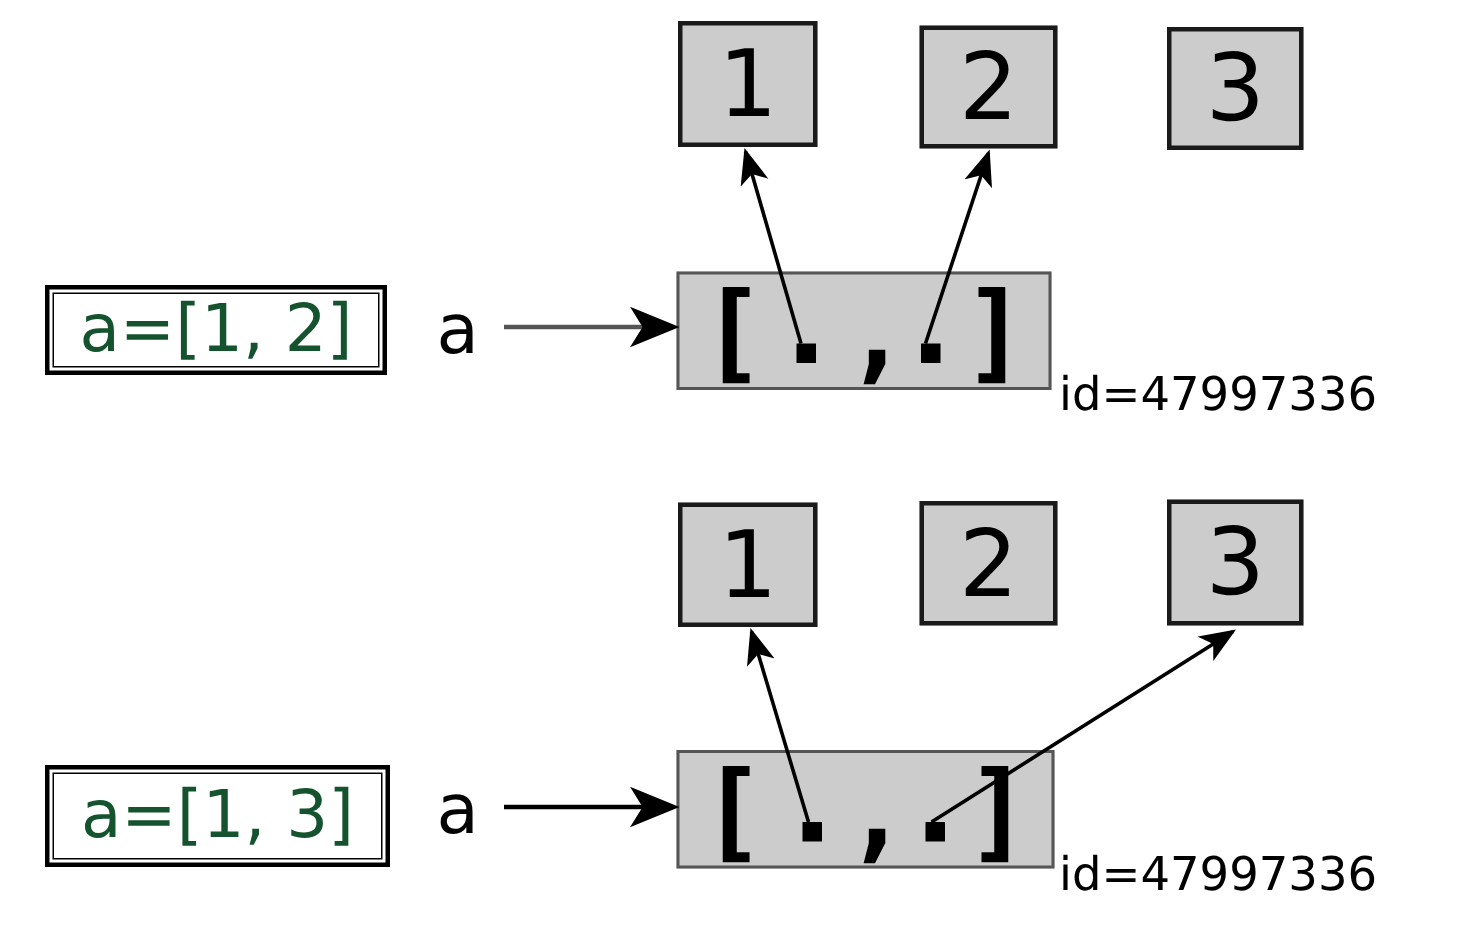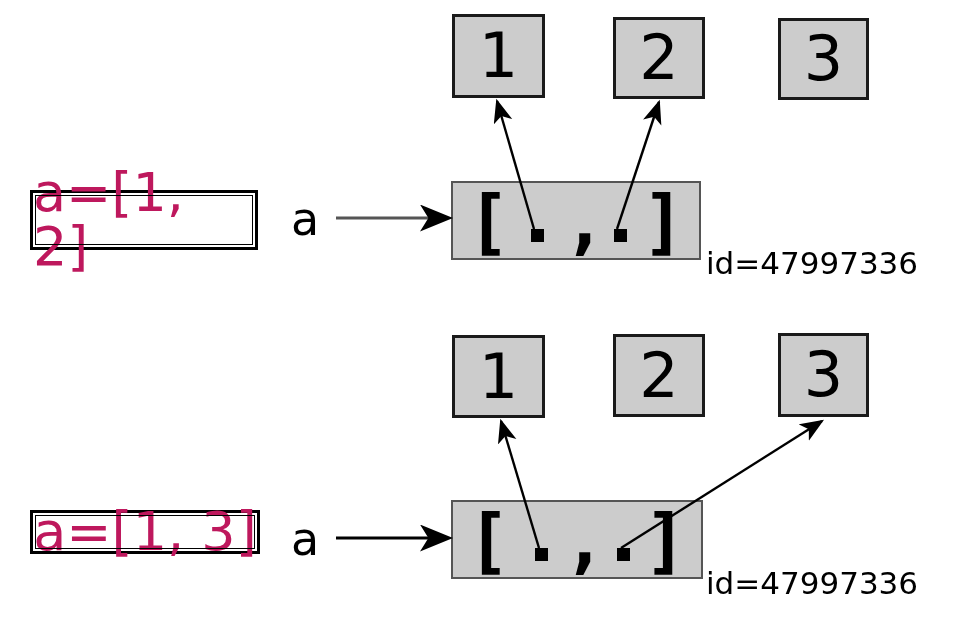--- a/index.html
+++ b/index.html
@@ -73,23 +73,23 @@
   
   .code-box {
     position: absolute;
     background: #ffffff;
     border: 3px solid #000000;
     box-sizing: border-box;
     display: flex;
     align-items: center;
     justify-content: center;
     font-family: "DejaVu Sans", sans-serif;
-    font-size: 54px;
-    line-height: 1;
-    color: #be185d;
+    font-size: 44px;
+    line-height: 1;
+    color: #14532d;
     letter-spacing: 0px;
   }
   .code-box .inner-rule {
     position: absolute;
     left: 2px; right: 2px; top: 2px; bottom: 2px;
     border: 1px solid #000000;
     pointer-events: none;
   }
 
   
@@ -168,21 +168,21 @@
   <div class="list-box" style="left:451px; top:500px; width:252px; height:79px;">
     <span class="brk brk-open">[</span>
     <span class="comma" style="left:110px;">,</span>
     <span class="brk brk-close">]</span>
     <span class="ptr-dot" style="left:82px; top:46px;"></span>
     <span class="ptr-dot" style="left:164px; top:46px;"></span>
   </div>
 
   <div class="id-label" style="left:706px; top:568px;">id=47997336</div>
 
-  <div class="code-box" style="left:30px; top:510px; width:230px; height:44px;">
+  <div class="code-box" style="left:30px; top:510px; width:230px; height:68px;">
     <span class="inner-rule"></span>
     <span>a=[1, 3]</span>
   </div>
 
   <div class="var-label" style="left:291px; top:516px;">a</div>
 
   <svg class="arrow-layer" viewBox="0 0 974 618" width="974" height="618">
     <defs>
       <marker id="ah" markerWidth="12" markerHeight="12" refX="9" refY="4" orient="auto" markerUnits="strokeWidth">
         <path d="M0,0 L10,4 L0,8 L2.5,4 Z" fill="#000000"></path>

